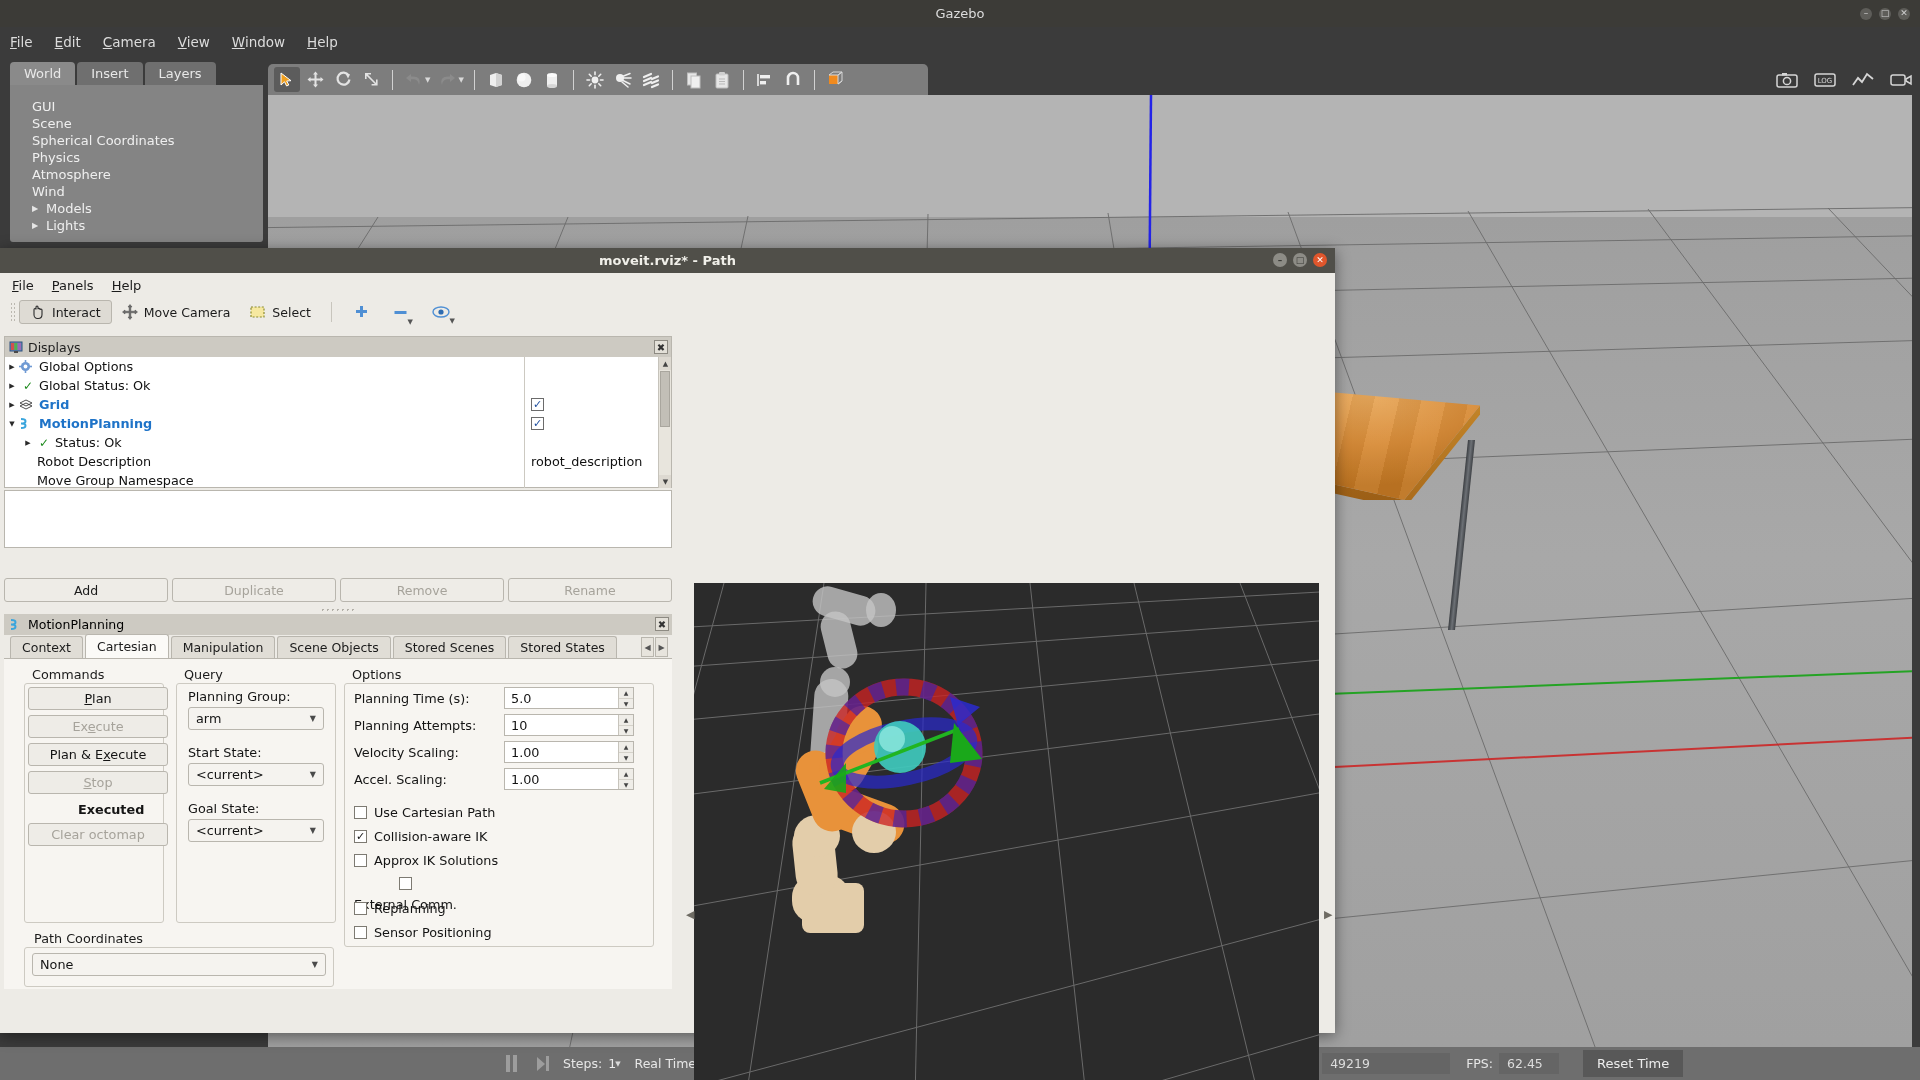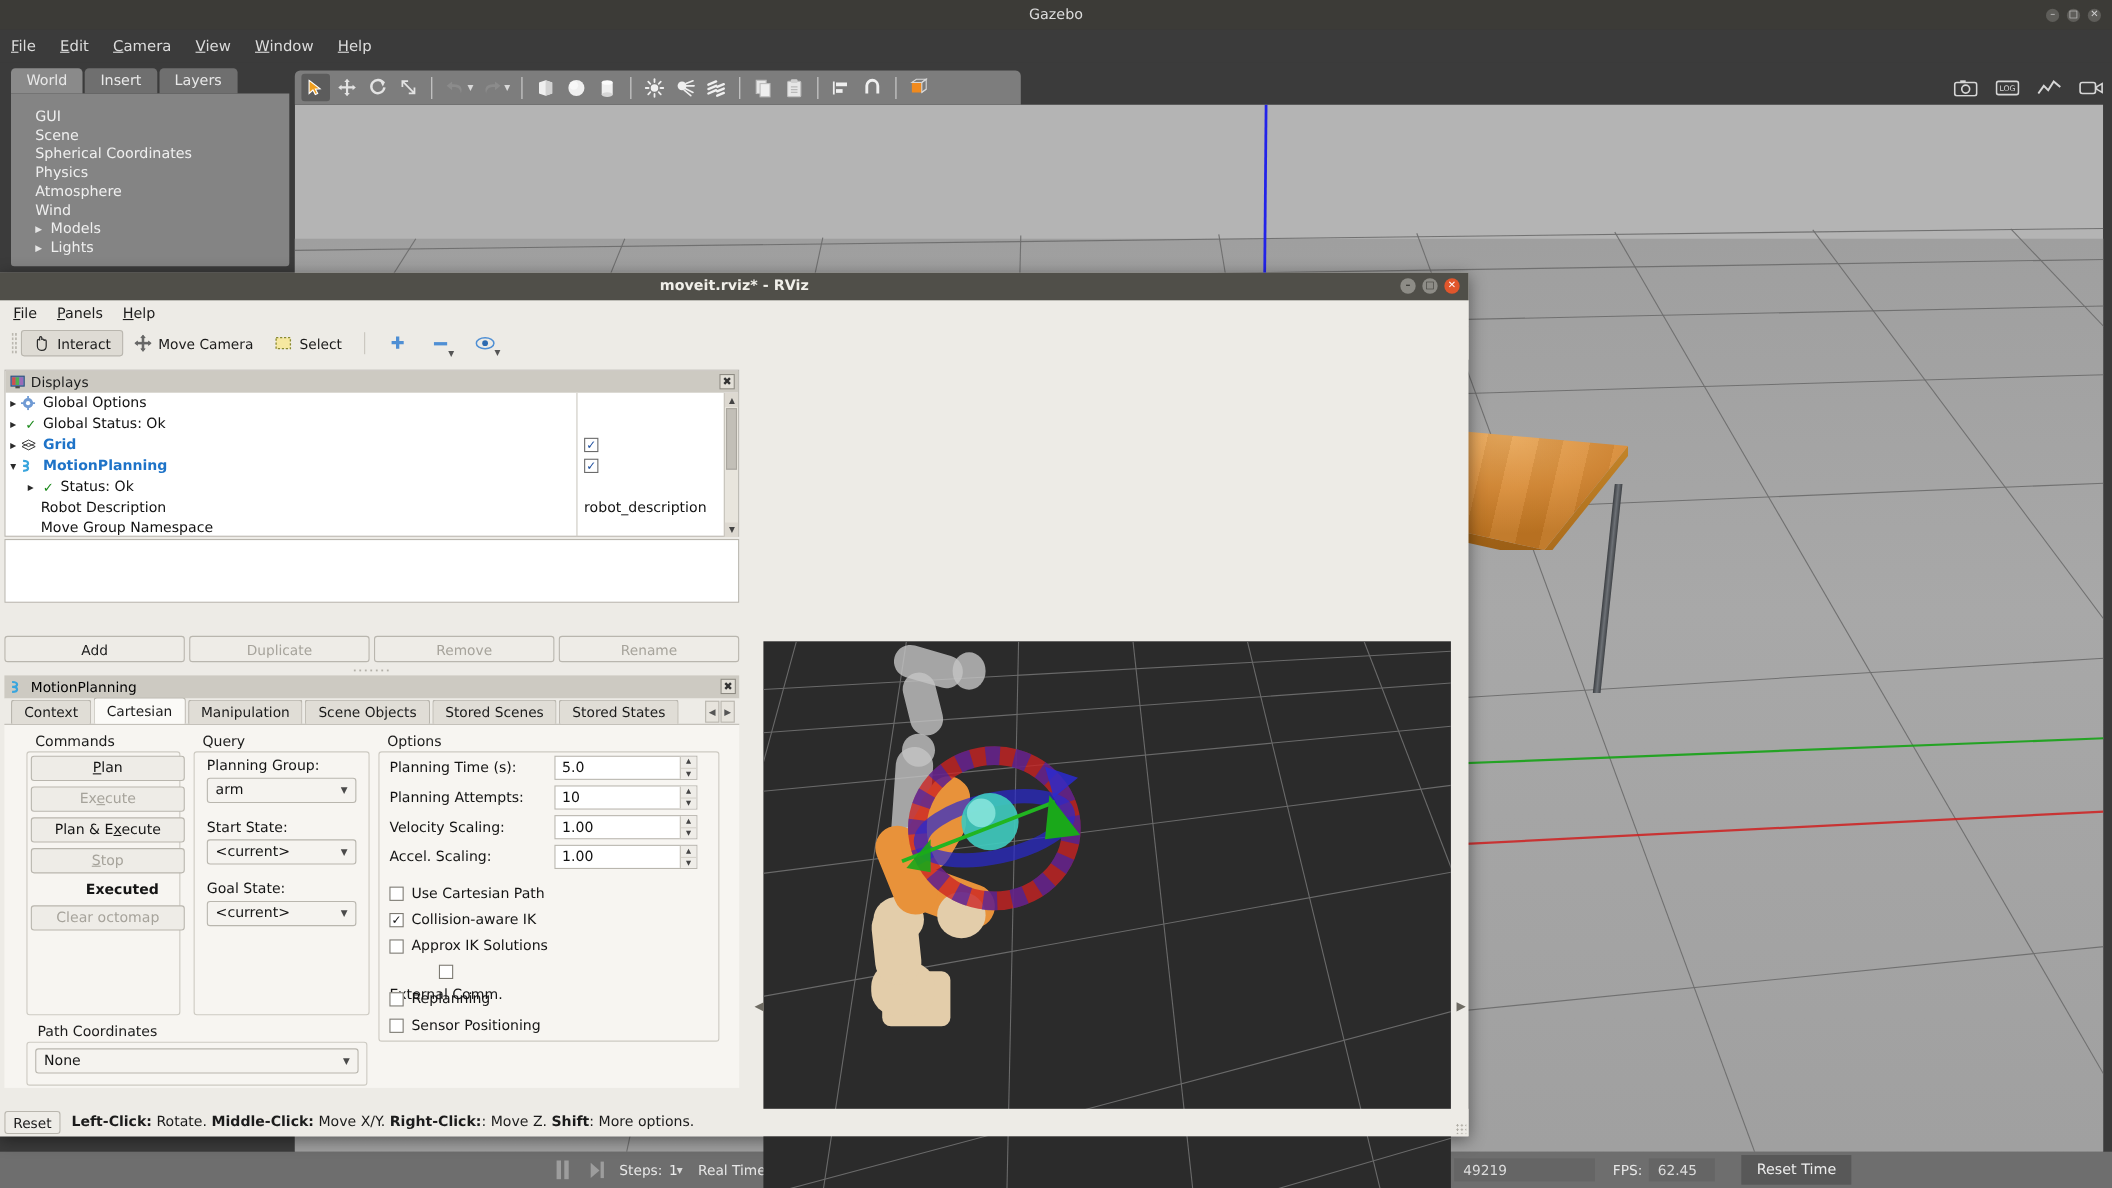--- a/index.html
+++ b/index.html
@@ -560,21 +560,21 @@
       <span class="val bigval">49219</span>
       <span class="lbl">FPS:</span>
       <span class="val">62.45</span>
       <span class="gzbtn-reset">Reset Time</span>
     </div>
   </div>
 
   <div id="rviz-window">
 
     <div id="rviz-titlebar">
-      <span>moveit.rviz* - RViz</span>
+      <span>moveit.rviz* - Path</span>
       <div class="tb-btns">
         <span class="tbb">–</span>
         <span class="tbb">□</span>
         <span class="tbb close">✕</span>
       </div>
     </div>
 
     <div id="rviz-menubar">
       <span><u>F</u>ile</span>
       <span><u>P</u>anels</span>
@@ -907,20 +907,15 @@
         <path d="M200 100 L228 136 L196 140 Z" fill="#1aa81a"></path>
         <path d="M92 140 L70 166 L92 170 Z" fill="#1aa81a" opacity=".9"></path>
         <path d="M196 74 L226 84 L204 102 Z" fill="#2a2acf" opacity=".85"></path>
       </svg>
 
     </div>
 
     <div class="splitter-l">◀</div>
     <div class="splitter-r">▶</div>
 
-    <div id="rviz-status">
-      <span class="resetb">Reset</span>
-      <span class="hint"><b>Left-Click:</b> Rotate. <b>Middle-Click:</b> Move X/Y. <b>Right-Click:</b>: Move Z. <b>Shift</b>: More options.</span>
-      <span id="rviz-grip"></span>
-    </div>
   </div>
 
 </div>
 
 </body></html>

